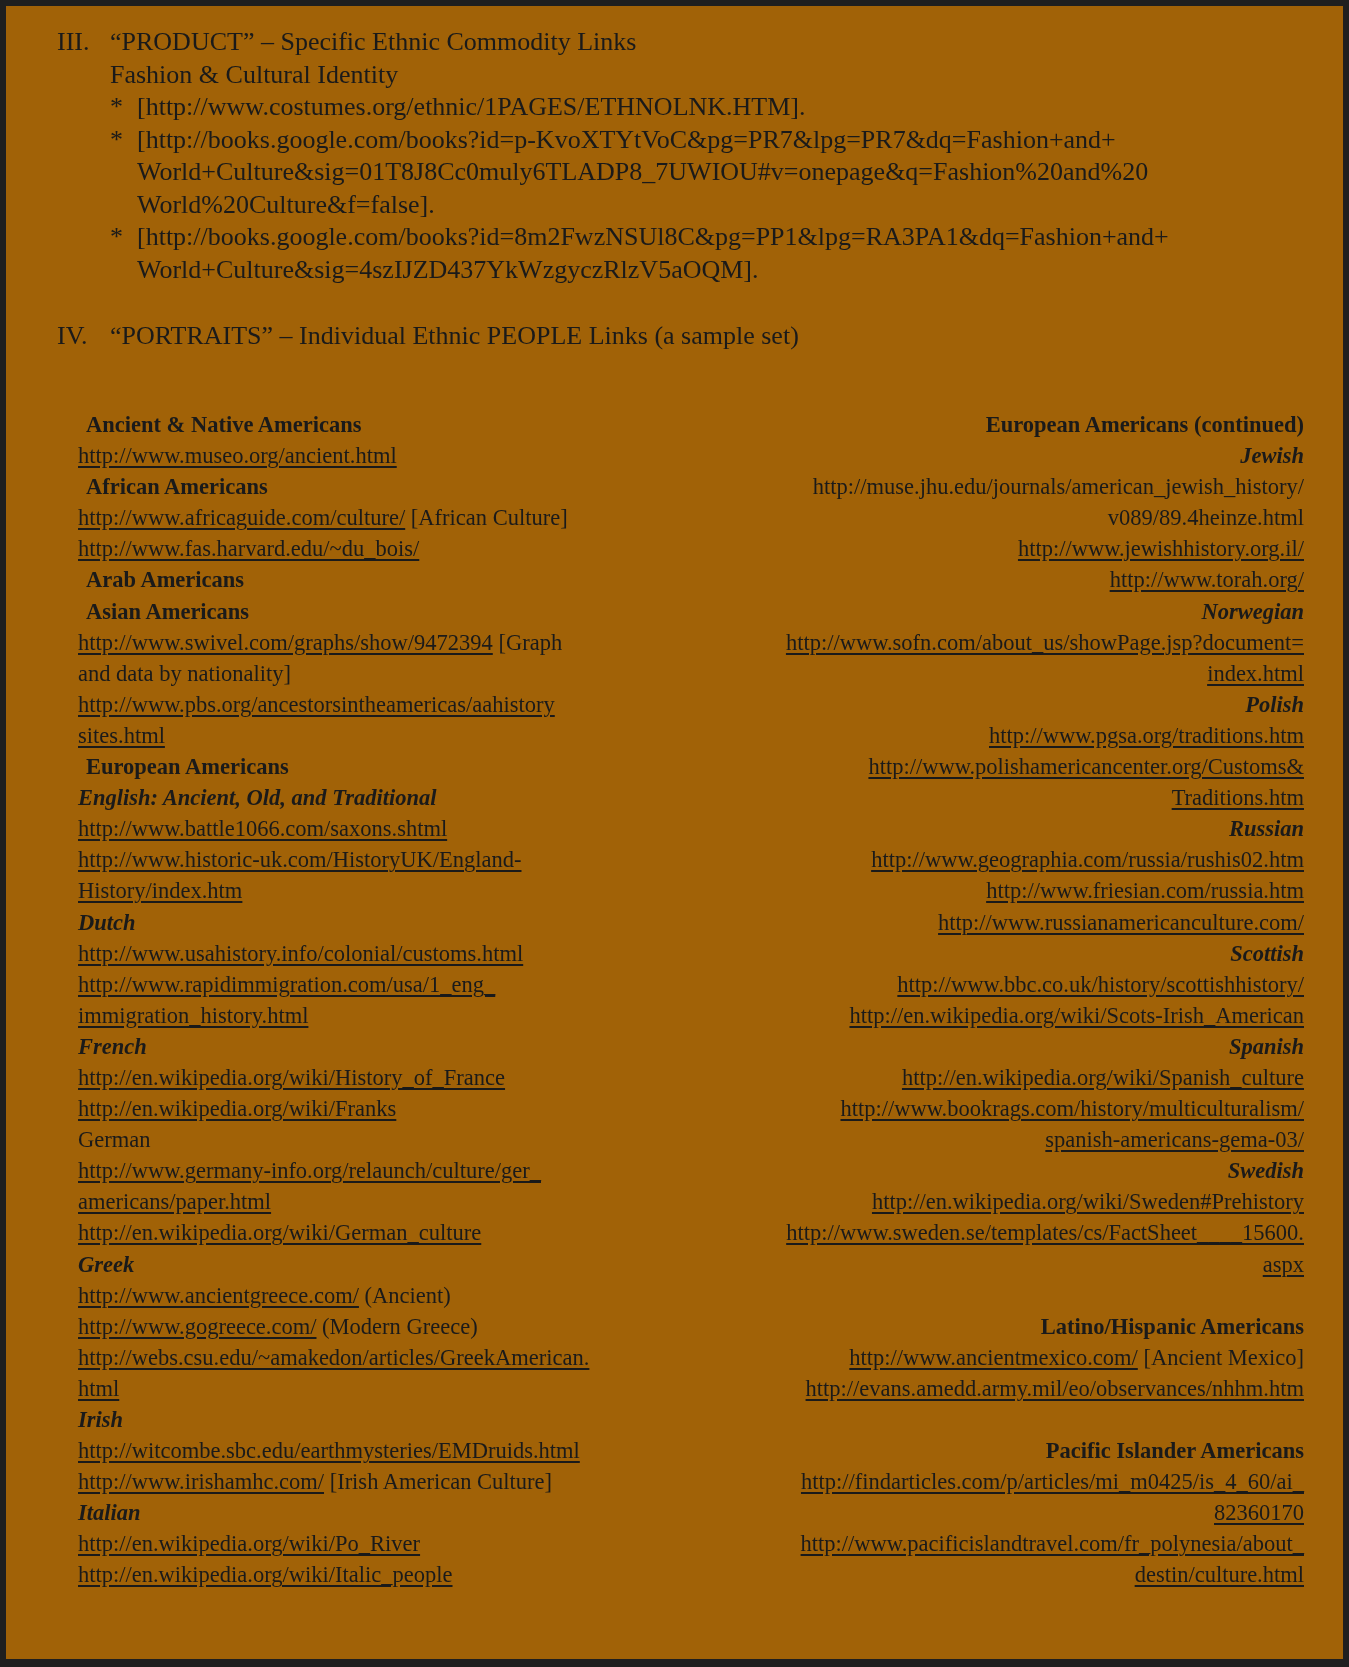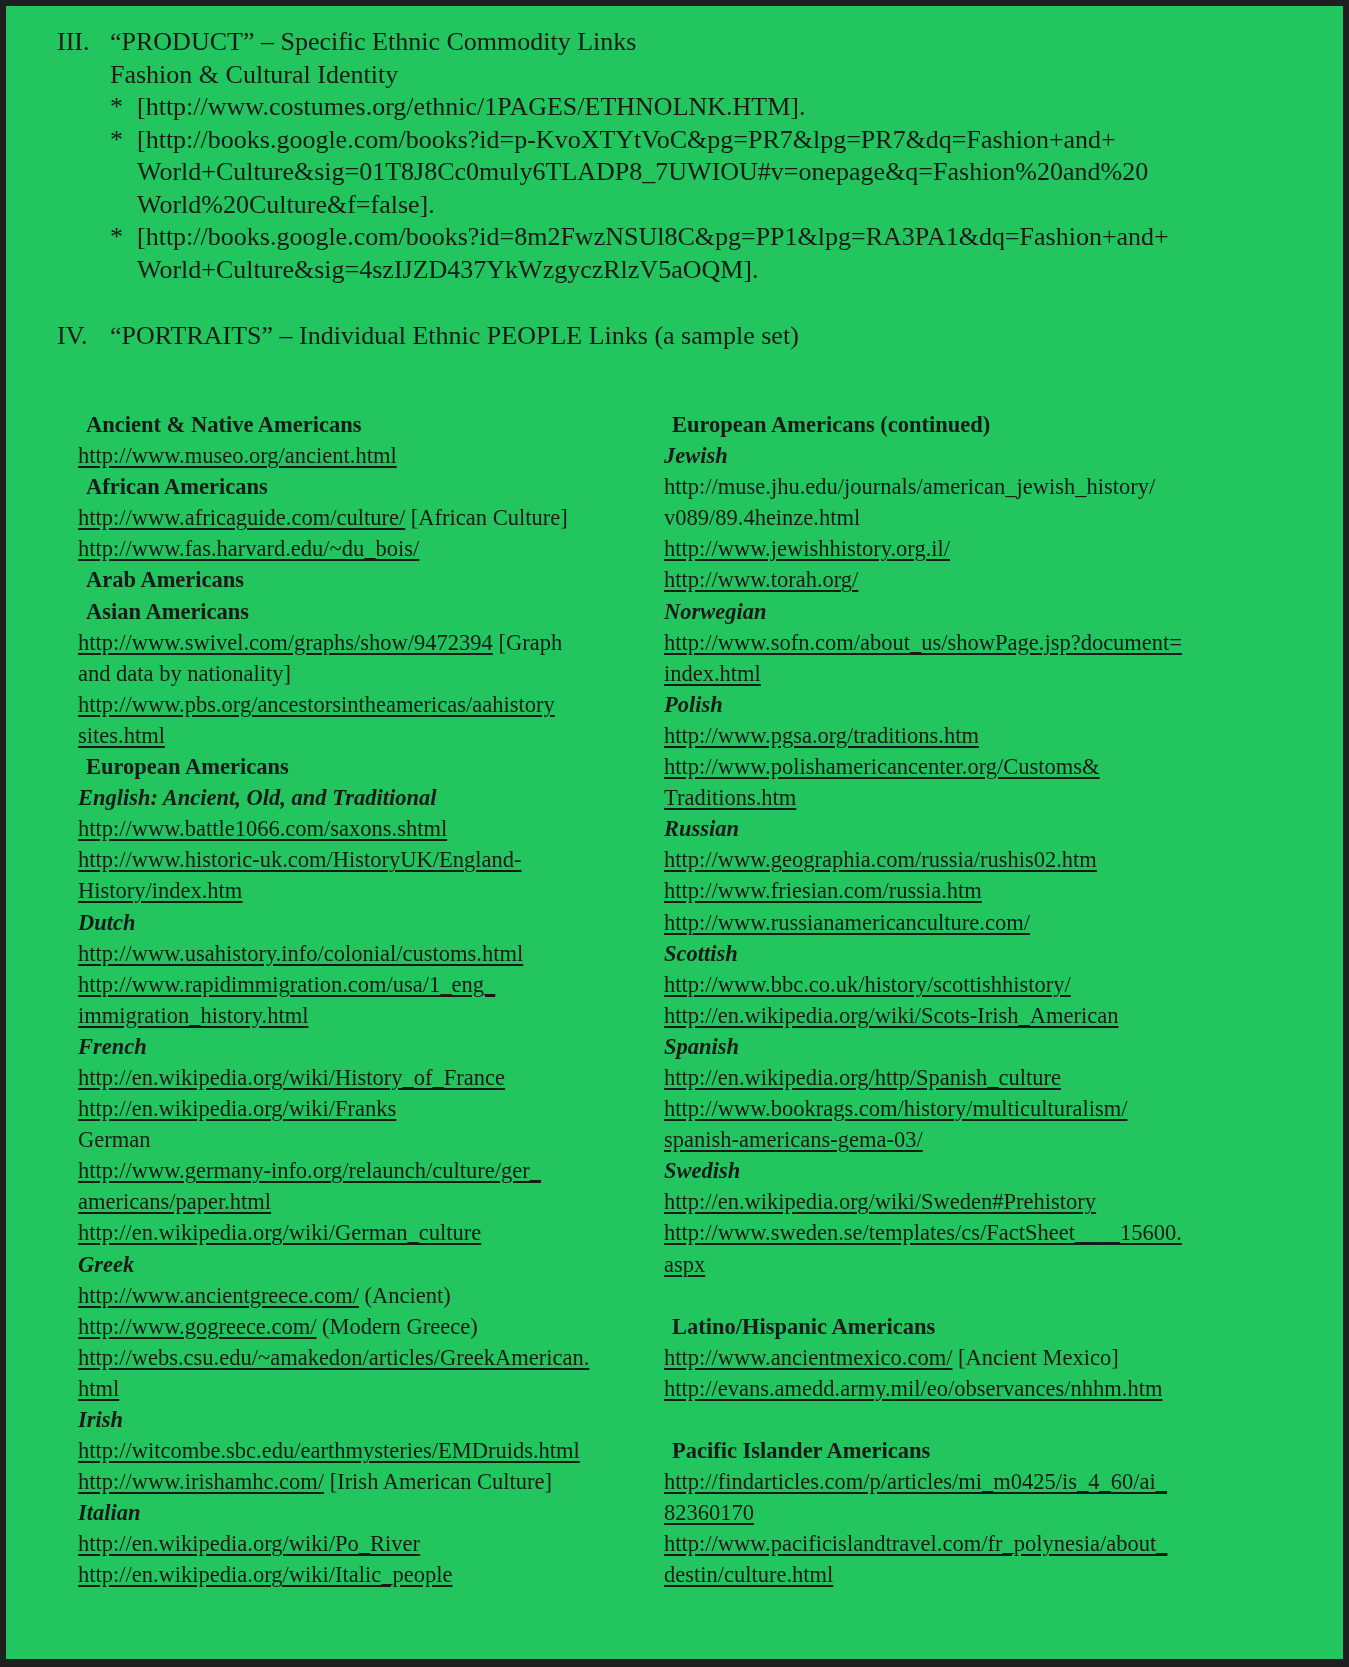--- a/index.html
+++ b/index.html
@@ -4,21 +4,21 @@
 <style>
   html, body { margin: 0; padding: 0; background: #ffffff; }
   body {
     width: 1349px; height: 1667px; position: relative; overflow: hidden;
     font-family: "Liberation Serif", "DejaVu Serif", serif;
     color: #1a1a1a;
   }
   .frame {
     position: absolute; left: 0; top: 0; width: 1349px; height: 1667px;
     box-sizing: border-box; border: 6px solid #1f1f1f; border-bottom-width: 8px;
-    background: #22c55e;
+    background: #a16207;
   }
   .sec { position: absolute; font-size: 26px; line-height: 32.5px; }
   .sec-head { display: flex; }
   .num { display: inline-block; width: 53px; }
   .indent { padding-left: 53px; }
   .bullet { display: flex; padding-left: 53px; }
   .star { width: 27px; flex: none; }
   .btext { flex: 1; }
   .col { position: absolute; font-size: 22.5px; line-height: 31.1px; }
   .col .h { font-weight: bold; margin-left: 8px; }
@@ -103,21 +103,21 @@
       <div class="line"><span class="link">http://www.gogreece.com/</span><span style="white-space: pre;"> (Modern Greece)</span></div>
       <div class="line"><span class="link">http://webs.csu.edu/~amakedon/articles/GreekAmerican.</span></div>
       <div class="line"><span class="link">html</span></div>
       <div class="line sh">Irish</div>
       <div class="line"><span class="link">http://witcombe.sbc.edu/earthmysteries/EMDruids.html</span></div>
       <div class="line"><span class="link">http://www.irishamhc.com/</span><span style="white-space: pre;"> [Irish American Culture]</span></div>
       <div class="line sh">Italian</div>
       <div class="line"><span class="link">http://en.wikipedia.org/wiki/Po_River</span></div>
       <div class="line"><span class="link">http://en.wikipedia.org/wiki/Italic_people</span></div>
     </div>
-  <div class="col" id="col-right" style="left:658px; top:403px; width:640px;">
+  <div class="col" id="col-right" style="left:658px; top:403px; width:640px;text-align:right;">
       <div class="line h">European Americans (continued)</div>
       <div class="line sh">Jewish</div>
       <div class="line plain">http://muse.jhu.edu/journals/american_jewish_history/</div>
       <div class="line plain">v089/89.4heinze.html</div>
       <div class="line"><span class="link">http://www.jewishhistory.org.il/</span></div>
       <div class="line"><span class="link">http://www.torah.org/</span></div>
       <div class="line sh">Norwegian</div>
       <div class="line"><span class="link">http://www.sofn.com/about_us/showPage.jsp?document=</span></div>
       <div class="line"><span class="link">index.html</span></div>
       <div class="line sh">Polish</div>
@@ -125,21 +125,21 @@
       <div class="line"><span class="link">http://www.polishamericancenter.org/Customs&amp;</span></div>
       <div class="line"><span class="link">Traditions.htm</span></div>
       <div class="line sh">Russian</div>
       <div class="line"><span class="link">http://www.geographia.com/russia/rushis02.htm</span></div>
       <div class="line"><span class="link">http://www.friesian.com/russia.htm</span></div>
       <div class="line"><span class="link">http://www.russianamericanculture.com/</span></div>
       <div class="line sh">Scottish</div>
       <div class="line"><span class="link">http://www.bbc.co.uk/history/scottishhistory/</span></div>
       <div class="line"><span class="link">http://en.wikipedia.org/wiki/Scots-Irish_American</span></div>
       <div class="line sh">Spanish</div>
-      <div class="line"><span class="link">http://en.wikipedia.org/http/Spanish_culture</span></div>
+      <div class="line"><span class="link">http://en.wikipedia.org/wiki/Spanish_culture</span></div>
       <div class="line"><span class="link">http://www.bookrags.com/history/multiculturalism/</span></div>
       <div class="line"><span class="link">spanish-americans-gema-03/</span></div>
       <div class="line sh">Swedish</div>
       <div class="line"><span class="link">http://en.wikipedia.org/wiki/Sweden#Prehistory</span></div>
       <div class="line"><span class="link">http://www.sweden.se/templates/cs/FactSheet____15600.</span></div>
       <div class="line"><span class="link">aspx</span></div>
       <div class="gap"></div>
       <div class="line h">Latino/Hispanic Americans</div>
       <div class="line"><span class="link">http://www.ancientmexico.com/</span><span style="white-space: pre;"> [Ancient Mexico]</span></div>
       <div class="line"><span class="link">http://evans.amedd.army.mil/eo/observances/nhhm.htm</span></div>

